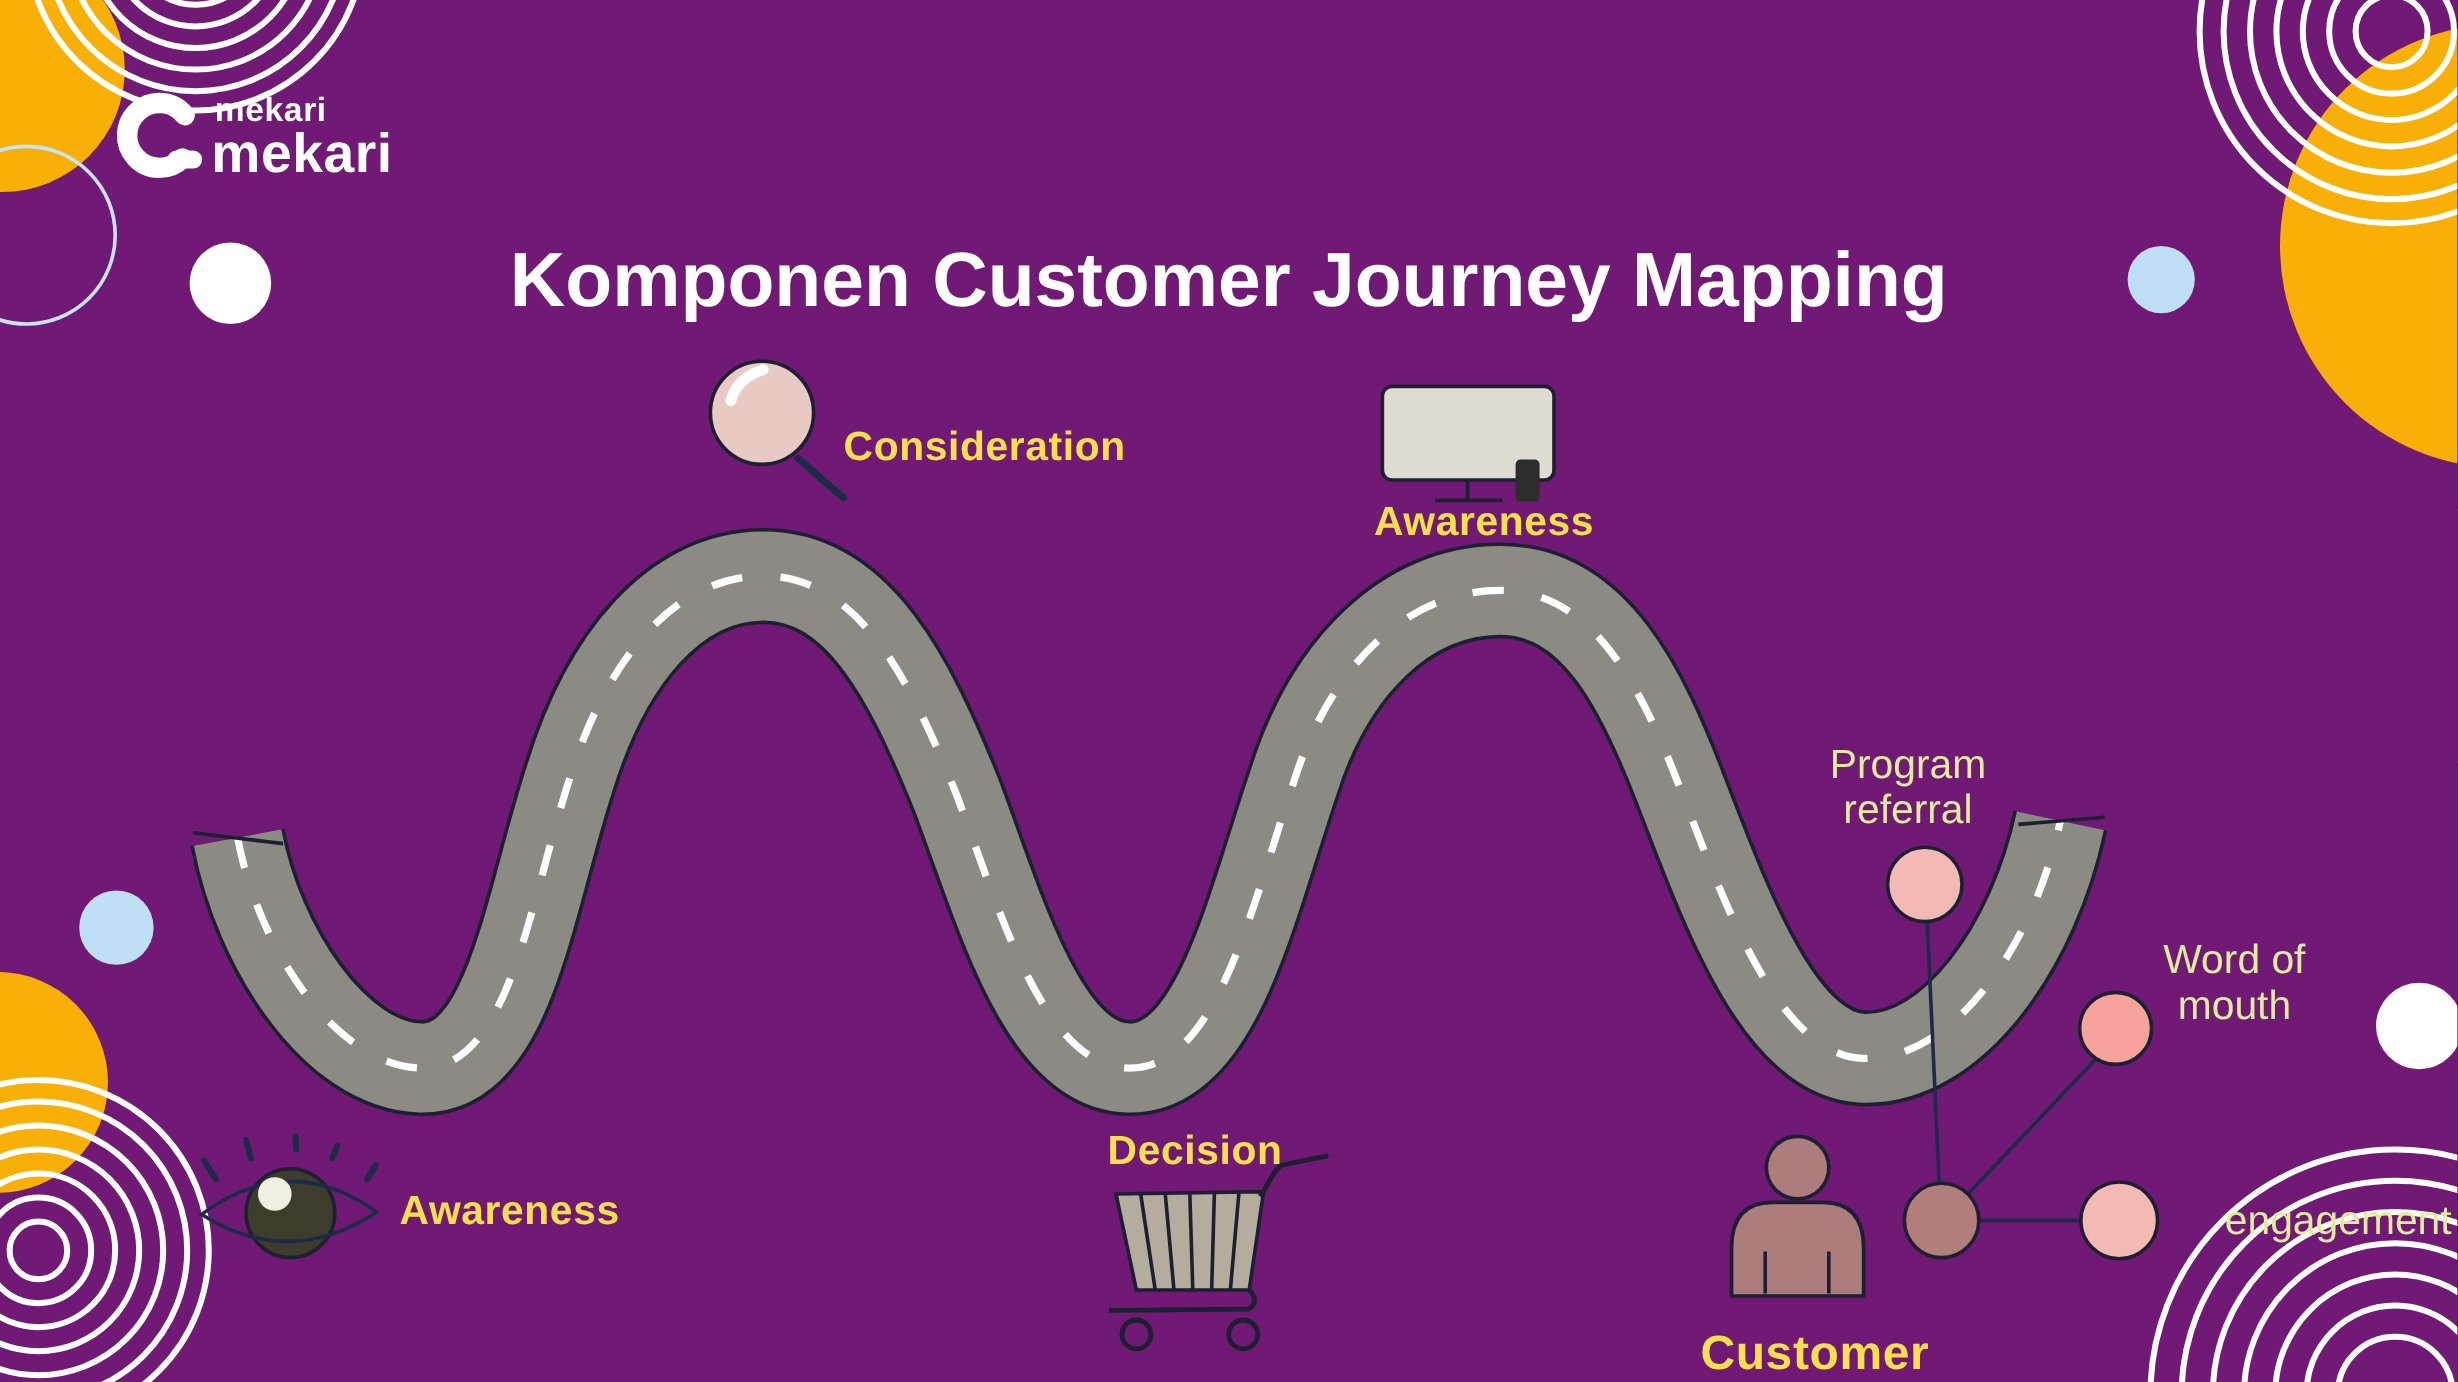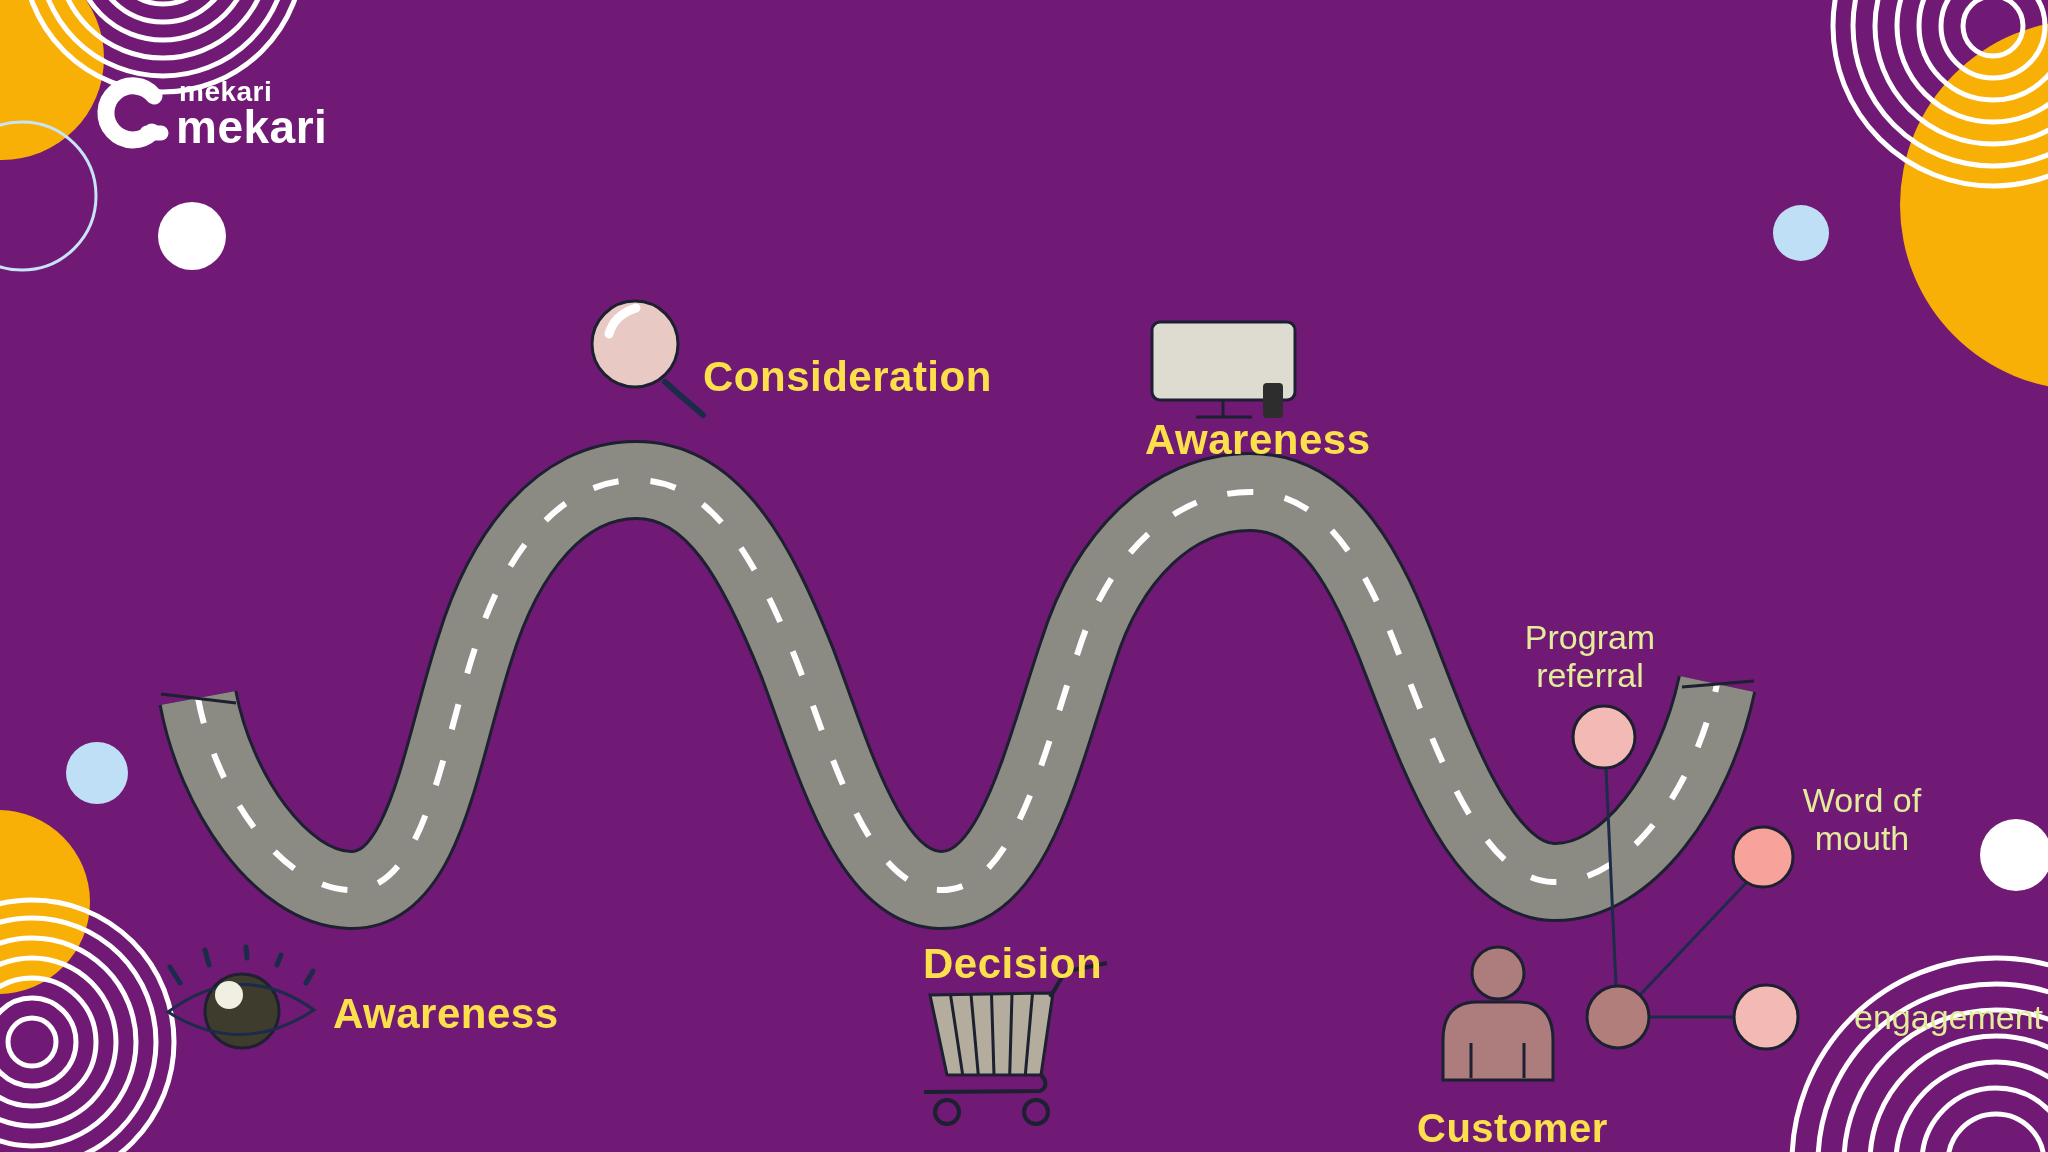--- a/index.html
+++ b/index.html
@@ -4,21 +4,21 @@
 <style>
   html,body{margin:0;padding:0;background:#1b2030;}
   #canvas{
     position:relative;width:2048px;height:1152px;overflow:hidden;
     background:#701a75;
     font-family:"Liberation Sans", sans-serif;
   }
   #scene{position:absolute;left:0;top:0;}
   .lbl{position:absolute;white-space:nowrap;}
   .stage-label{
-    color:#fbdf4b;font-weight:bold;font-size:42px;letter-spacing:0.5px;
+    color:#fbdf4b;font-weight:bold;font-size:34px;letter-spacing:0.5px;
   }
   .sub-label{
     color:#e3ec9b;font-weight:400;font-size:34px;text-align:center;line-height:38px;
   }
   .title{
     position:absolute;left:0;right:0;top:196px;text-align:center;
     color:#ffffff;font-weight:bold;font-size:64px;letter-spacing:0px;
   }
   .brand-top{
     position:absolute;left:179px;top:76px;color:#fff;font-weight:bold;
@@ -193,20 +193,21 @@
       <circle cx="1618" cy="1017" r="31" fill="#b17e7c" stroke="#1c2030" stroke-width="3"></circle>
       <circle cx="1604" cy="737" r="31" fill="#f3b9b4" stroke="#1c2030" stroke-width="3"></circle>
       <circle cx="1763" cy="857" r="30" fill="#f7a29b" stroke="#1c2030" stroke-width="3"></circle>
       <circle cx="1766" cy="1017" r="32" fill="#f3b9b4" stroke="#1c2030" stroke-width="3"></circle>
     </g>
   </svg>
 
   <div class="brand-top">mekari</div>
   <div class="brand-bottom">mekari</div>
 
+  <div class="title">Komponen Customer Journey Mapping</div>
 
   <div class="lbl stage-label" style="left:703px;top:353px;">Consideration</div>
   <div class="lbl stage-label" style="left:1145px;top:416px;">Awareness</div>
   <div class="lbl stage-label" style="left:333px;top:990px;">Awareness</div>
   <div class="lbl stage-label" style="left:923px;top:940px;">Decision</div>
   <div class="lbl stage-label" style="left:1417px;top:1106px;font-size:40px;">Customer</div>
 
   <div class="lbl sub-label" style="left:1490px;top:618px;width:200px;">
     <div>Program</div>
     <div>referral</div>

